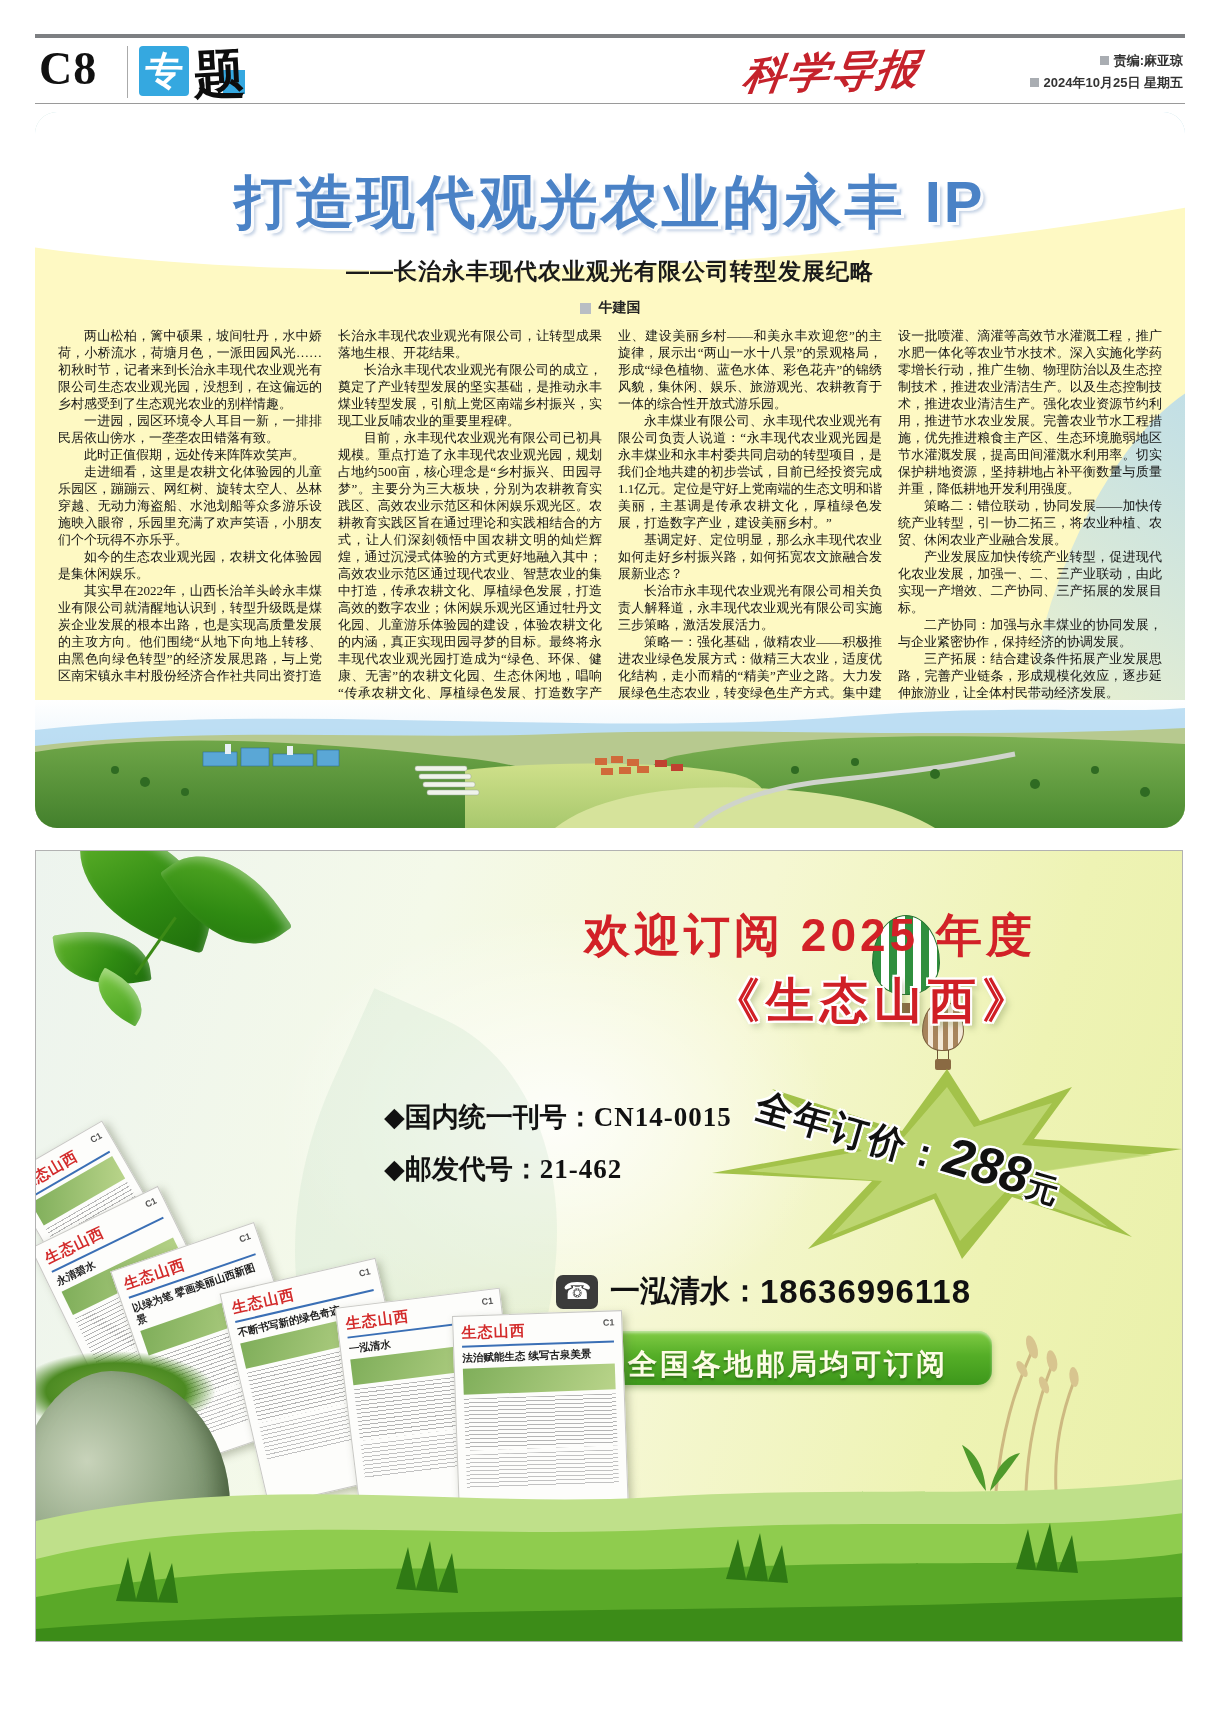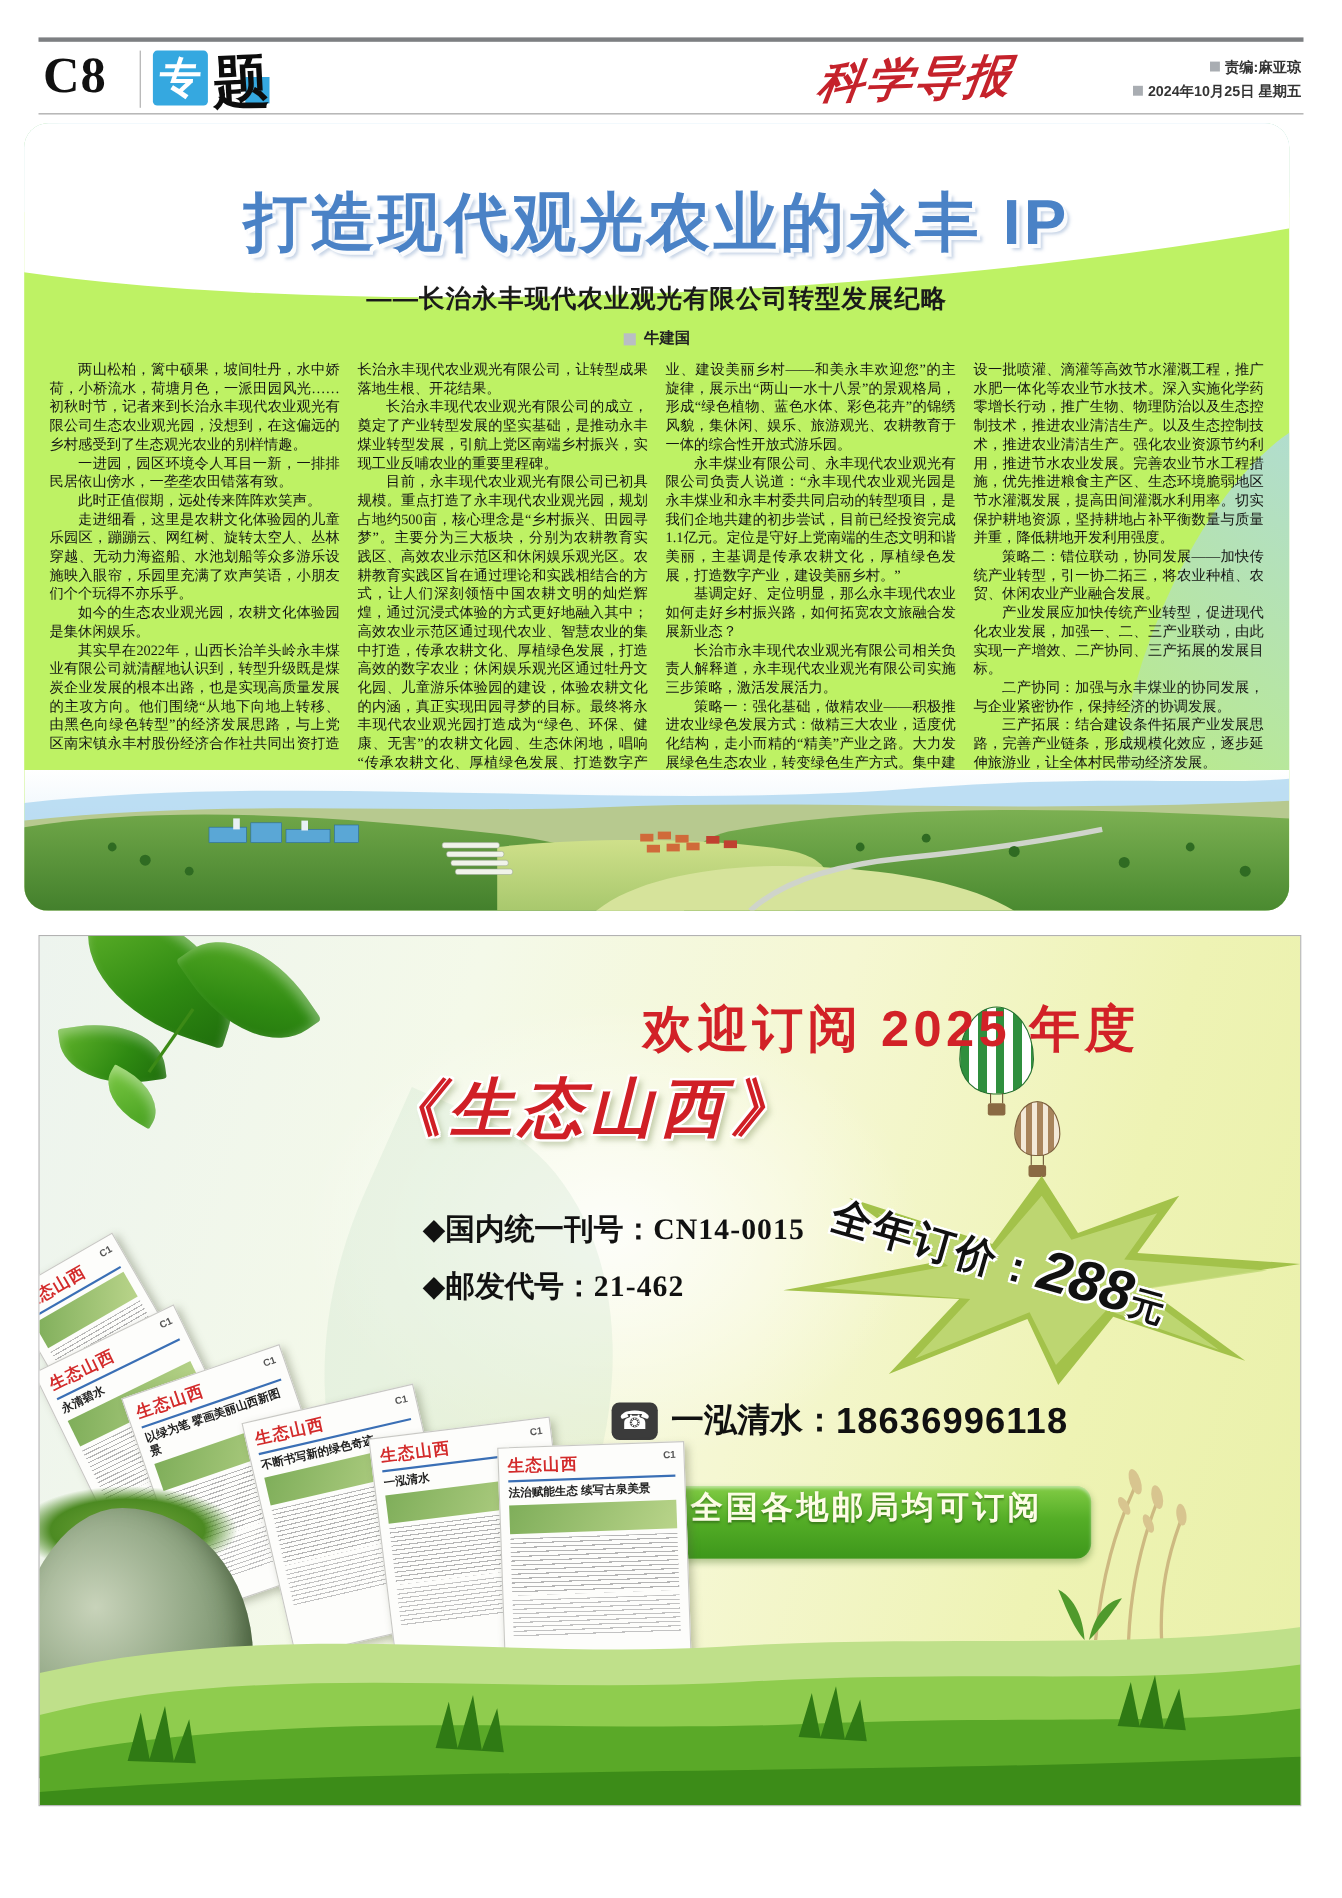--- a/index.html
+++ b/index.html
@@ -14,63 +14,63 @@
   .zhuan-box{position:absolute;left:0;top:2px;width:50px;height:50px;background:#35a8e0;border-radius:4px;display:flex;align-items:center;justify-content:center;}
   .zhuan-box span{color:#fff;font-size:38px;font-weight:900;transform:skewX(-4deg);}
   .ti-sq{position:absolute;left:84px;top:26px;width:22px;height:24px;background:#35a8e0;}
   .ti-char{position:absolute;left:54px;top:-4px;font-size:52px;font-weight:900;color:#0d0d0d;font-family:"Liberation Serif","DejaVu Serif",serif;transform:rotate(-3deg);}
   .masthead{position:absolute;right:265px;top:0px;font-family:"Liberation Serif","DejaVu Serif",serif;font-size:42px;font-weight:900;color:#c5222b;font-style:italic;transform:skewX(-10deg) rotate(-2deg);letter-spacing:2px;}
   .hdr-info{position:absolute;right:2px;top:6px;width:230px;font-size:13px;font-weight:bold;color:#333;line-height:22px;}
   .hdr-info .sq{display:inline-block;width:9px;height:9px;background:#a9adb2;margin-right:5px;}
   .hdr-rule{position:absolute;left:35px;top:103px;width:1150px;height:1px;background:#9a9a9a;}
 
   
-  .article-block{position:absolute;left:22px;top:112px;width:1150px;height:716px;border-radius:22px;overflow:hidden;background:#bef264;}
+  .article-block{position:absolute;left:35px;top:112px;width:1150px;height:716px;border-radius:22px;overflow:hidden;background:#fef9c3;}
   .sw-a{position:absolute;left:-160px;top:-205px;width:1560px;height:330px;border-radius:50%;background:linear-gradient(180deg,#7cc0e8 0%,#b5dcf4 55%,#e2f1fb 100%);transform:rotate(-2deg);}
   .sw-b{position:absolute;left:-200px;top:-252px;width:1700px;height:330px;border-radius:50%;background:#cfe8f8;transform:rotate(2.5deg);}
   .sw-c{position:absolute;left:-120px;top:-280px;width:1500px;height:330px;border-radius:50%;background:linear-gradient(180deg,#9ed2f0,#bfe2f6);transform:rotate(-1deg);}
   .sw-white{position:absolute;left:-220px;top:-160px;width:1760px;height:310px;border-radius:50%;background:#fff;transform:rotate(-3.4deg);}
   .sw-right{position:absolute;right:-120px;top:250px;width:260px;height:560px;border-radius:50%;background:linear-gradient(200deg,rgba(173,214,242,.9),rgba(226,242,252,0));transform:rotate(18deg);}
   .art-title{position:relative;text-align:center;margin-top:52px;font-size:58px;font-weight:900;letter-spacing:3px;color:#4a82c6;text-shadow:3px 3px 0 rgba(255,255,255,.9),5px 5px 3px rgba(130,160,200,.45);}
   .art-sub{position:relative;text-align:center;margin-top:14px;font-size:23px;font-weight:bold;color:#1a1a1a;letter-spacing:1px;}
   .byline{position:relative;text-align:center;margin-top:12px;font-size:14px;font-weight:bold;color:#222;}
   .byline .sq{display:inline-block;width:11px;height:11px;background:#b9bec4;margin-right:8px;vertical-align:middle;}
   .art-body{position:relative;width:1104px;margin:10px auto 0 auto;height:412px;column-count:4;column-gap:16px;overflow:hidden;font-family:"Liberation Serif","DejaVu Serif",serif;font-size:13px;line-height:17px;text-align:justify;color:#141414;}
   .art-body p{margin:0;text-indent:2em;}
   .photo{position:absolute;left:0;bottom:0;width:1150px;height:128px;}
   .photo svg{display:block;width:100%;height:100%;}
 
   
   .ad{position:absolute;left:35px;top:850px;width:1148px;height:792px;border:1px solid #b2b2b2;box-sizing:border-box;overflow:hidden;
       background:linear-gradient(105deg,#edf4ee 0%,#f4f9e9 30%,#f5f7d2 55%,#eef3b4 78%,#e9f0a8 100%);}
   .ad-glow{position:absolute;left:240px;top:60px;width:560px;height:420px;border-radius:50%;background:radial-gradient(closest-side,rgba(255,255,255,.85),rgba(255,255,255,0));}
   .wm-leaf{position:absolute;left:240px;top:180px;width:300px;height:420px;border-radius:0 75% 0 75%;background:#bcd9c0;opacity:.22;transform:rotate(24deg);}
   .ad-title1{position:absolute;left:0;top:54px;width:1000px;text-align:right;font-size:46px;font-weight:900;color:#d22127;letter-spacing:4px;}
-  .ad-title2{position:absolute;left:0;top:118px;width:1000px;text-align:center;font-size:58px;font-weight:900;color:#d01f26;letter-spacing:6px;
-      text-shadow:2px 0 0 #fff,-2px 0 0 #fff,0 2px 0 #fff,0 -2px 0 #fff,2px 2px 0 #fff,-2px -2px 0 #fff,2px -2px 0 #fff,-2px 2px 0 #fff,4px 5px 6px rgba(120,140,80,.5);font-style:italic;}
+  .ad-title2{position:absolute;left:0;top:118px;width:1000px;text-align:right;font-size:48px;font-weight:900;color:#d01f26;letter-spacing:6px;
+      text-shadow:2px 0 0 #fff,-2px 0 0 #fff,0 2px 0 #fff,0 -2px 0 #fff,2px 2px 0 #fff,-2px -2px 0 #fff,2px -2px 0 #fff,-2px 2px 0 #fff,4px 5px 6px rgba(120,140,80,.5);}
   .bullets{position:absolute;left:348px;top:240px;font-family:"Liberation Serif","DejaVu Serif",serif;font-size:27px;font-weight:bold;color:#111;line-height:52px;}
   .bullets .val{letter-spacing:1px;}
 
   .star-wrap{position:absolute;left:676px;top:218px;width:470px;height:190px;}
   .star-wrap svg{position:absolute;left:0;top:0;width:100%;height:100%;}
   .price-line{position:absolute;left:40px;top:44px;transform:rotate(16deg);white-space:nowrap;color:#111;font-weight:900;
       text-shadow:2px 0 0 #fff,-2px 0 0 #fff,0 2px 0 #fff,0 -2px 0 #fff,2px 2px 0 #fff,-2px -2px 0 #fff,2px -2px 0 #fff,-2px 2px 0 #fff;}
   .price-label{font-size:37px;letter-spacing:2px;}
   .price-value{font-size:52px;font-style:italic;}
   .price-unit{font-size:32px;}
 
   .hotline{position:absolute;left:520px;top:420px;display:flex;align-items:center;}
   .phone-ic{width:42px;height:34px;background:#3b3b3b;border-radius:7px;color:#fff;font-size:23px;display:flex;align-items:center;justify-content:center;margin-right:12px;}
   .hotline .lbl{font-size:30px;font-weight:900;color:#111;}
   .hotline .num{font-size:33px;font-weight:900;color:#111;letter-spacing:1px;}
 
-  .banner{position:absolute;left:548px;top:500px;width:408px;height:66px;border-radius:14px;
+  .banner{position:absolute;left:548px;top:480px;width:408px;height:54px;border-radius:14px;
       background:linear-gradient(180deg,#82cc45 0%,#55ae27 45%,#3d971b 100%);
       box-shadow:inset 0 2px 3px rgba(255,255,255,.5),0 3px 6px rgba(60,110,30,.35);
-      display:flex;align-items:flex-start;justify-content:center;}
+      display:flex;align-items:flex-end;justify-content:center;}
   .banner span{font-size:29px;font-weight:900;color:#fdfce6;letter-spacing:3px;text-shadow:0 2px 2px rgba(40,90,20,.6);}
 
   
   .thumbs{position:absolute;left:0;top:330px;width:640px;height:460px;}
   .thumb{position:absolute;background:#fdfdfb;border:1px solid #c8c8c4;box-shadow:3px 4px 8px rgba(80,90,60,.35);padding:7px 8px;box-sizing:border-box;}
   .thumb .mh{color:#d32b2b;font-weight:900;font-family:"Liberation Serif","DejaVu Serif",serif;font-size:15px;letter-spacing:1px;}
   .thumb .pg{position:absolute;right:7px;top:6px;font-size:9px;color:#555;font-weight:bold;}
   .thumb .mh-rule{height:2px;background:#3a6fb5;margin:3px 0 4px 0;}
   .thumb .hl{font-size:10.5px;font-weight:900;color:#222;line-height:13px;margin-bottom:4px;}
   .thumb .fake{height:52px;background:repeating-linear-gradient(180deg,#b5b5b5 0 1px,transparent 1px 4px);margin-bottom:4px;}

